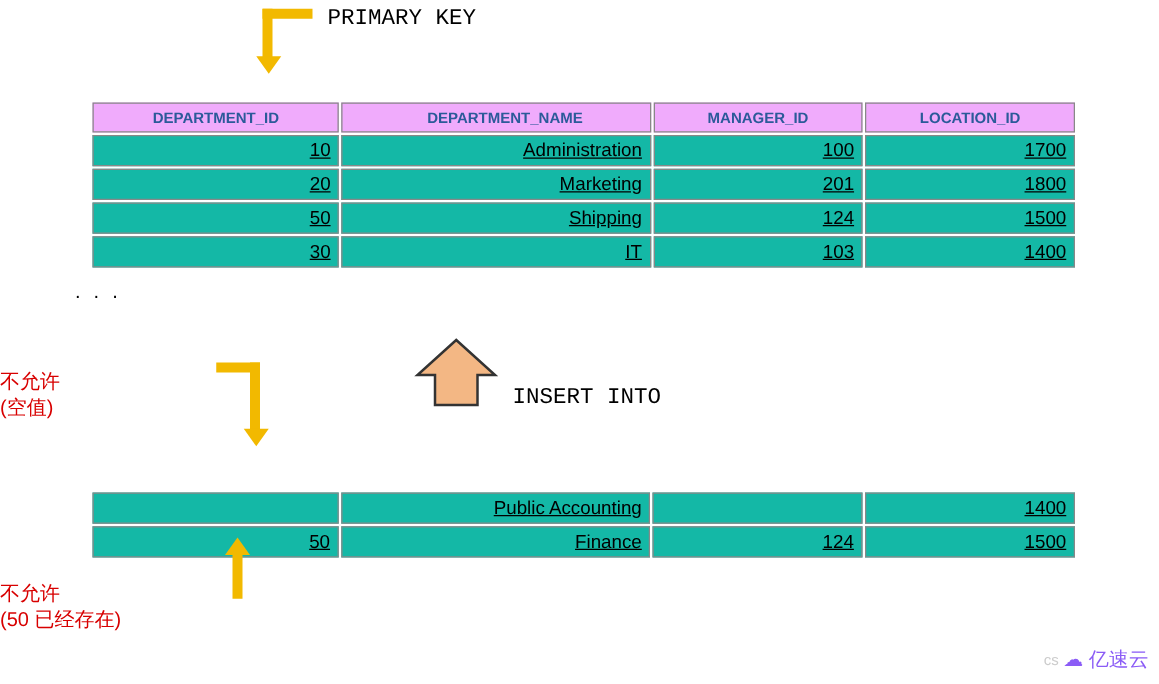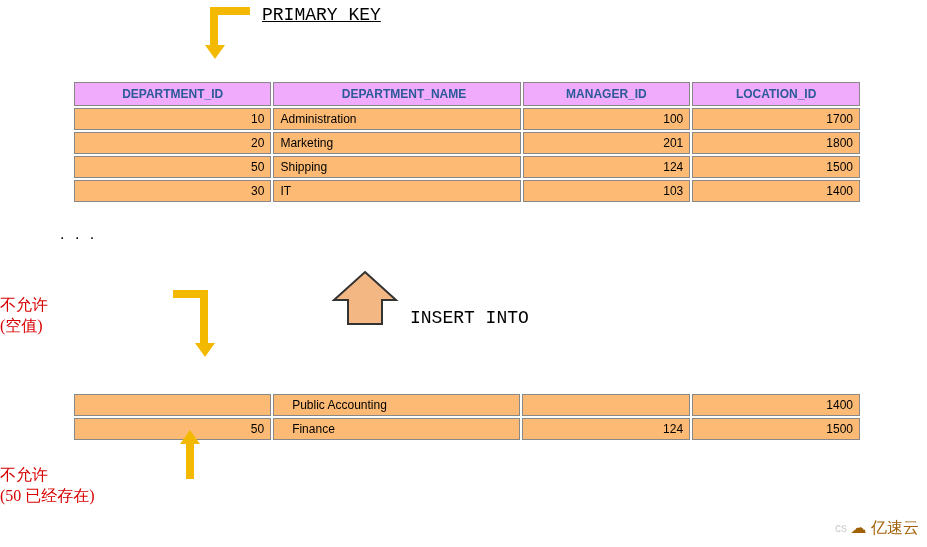--- a/index.html
+++ b/index.html
@@ -41,21 +41,20 @@
       top: 38px;
       width: 0; height: 0;
       border-left: 10px solid transparent;
       border-right: 10px solid transparent;
       border-top: 14px solid #f2b900;
     }
     .label-pk {
       position: absolute;
       left: 262px;
       top: 5px;
-      text-decoration: underline;
     }
     
     
     .table-wrap {
       position: absolute;
       left: 72px;
       top: 80px;
       width: 790px;
     }
     table {
@@ -68,40 +67,41 @@
       color: #2b5a99;
       font-weight: bold;
       font-size: 12px;
       padding: 4px;
       border: 1px solid #888;
       text-align: center;
     }
     td {
       border: 1px solid #888;
       padding: 3px 6px;
-      font-size: 12px;
-      background: #fdba74;
+      font-size: 15px;
+      background: #14b8a6;
       height: 22px;
+      text-decoration: underline;
     }
     .num { text-align: right; }
-    .txt { text-align: left; }
+    .txt { text-align: right; }
     .col1 { width: 200px; }
     .col2 { width: 250px; padding-left: 18px; }
     .col3 { width: 170px; }
     .col4 { width: 170px; }
     .dots {
       position: absolute;
       left: 60px;
       top: 225px;
       font-size: 16px;
       letter-spacing: 3px;
     }
     
     
-    .red { color: #d80000; font-size: 16px; font-family: Liberation Serif, serif; }
+    .red { color: #d80000; font-size: 16px; font-family: Liberation Sans, sans-serif; }
     .label1 { position: absolute; left: 0px; top: 295px; }
     .label2 { position: absolute; left: 0px; top: 465px; }
     
     
     .arrow2 {
       position: absolute;
       left: 175px;
       top: 290px;
     }
     .arrow2 .hstroke {
@@ -168,21 +168,21 @@
       border-left: 10px solid transparent;
       border-right: 10px solid transparent;
       border-bottom: 14px solid #f2b900;
     }
     
     
     .wm {
       position: absolute;
       right: 8px;
       bottom: 8px;
-      color: #a16207;
+      color: #8b5cf6;
       font-size: 16px;
     }
     .cs {
       position: absolute;
       right: 80px;
       bottom: 12px;
       color: #ccc;
       font-size: 12px;
       margin-left: 14px;
     }

